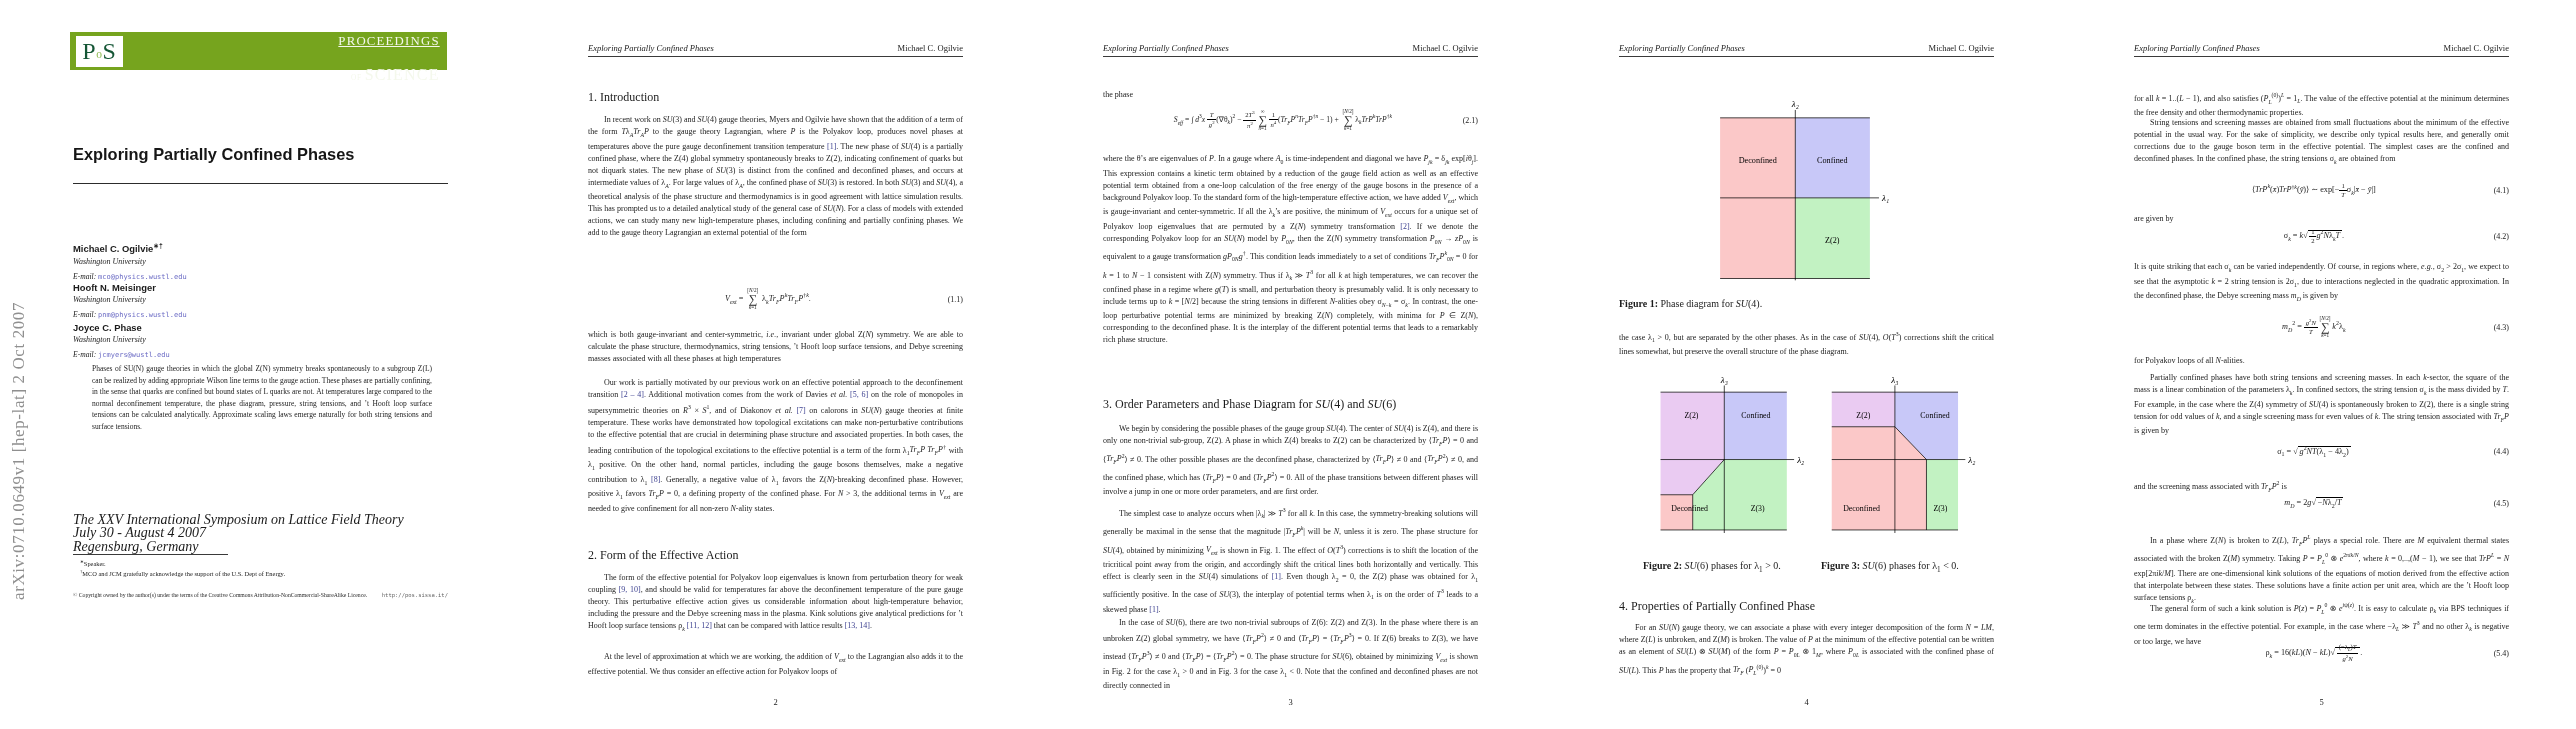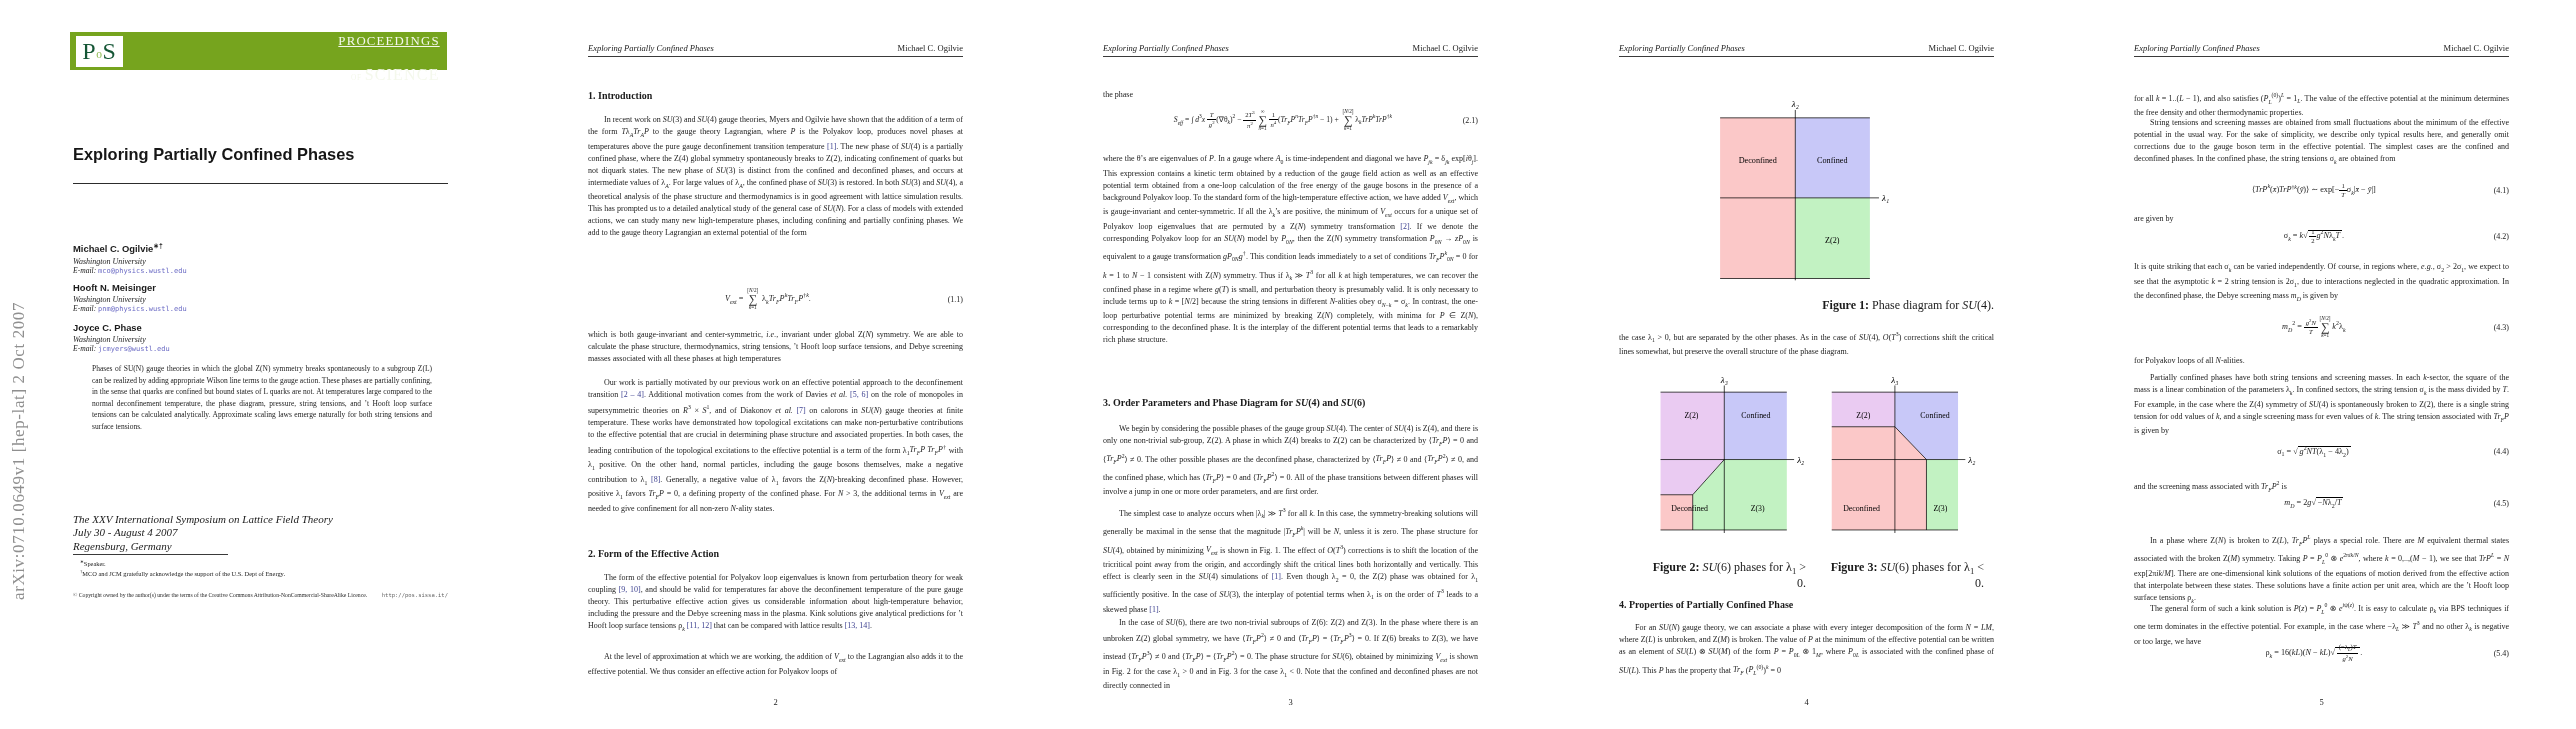--- a/index.html
+++ b/index.html
@@ -8,21 +8,21 @@
             font-family:"Liberation Serif", serif; color:#1b1b1b; overflow:hidden; }
   .page { position:absolute; top:0; width:515px; height:729px; background:#fff; }
 
   
   .runhead { position:absolute; left:73px; top:43px; width:375px; display:flex;
              justify-content:space-between; align-items:flex-end;
              border-bottom:0.9px solid #3a3a3a; padding-bottom:3px; font-size:8.5px; }
   .runhead .hl { font-style:italic; }
   .runhead .hr { }
 
-  .sec { position:absolute; left:73px; width:375px; font-weight:bold; font-size:10px; }
+  .sec { position:absolute; left:73px; width:375px; font-weight:normal; font-size:12px; }
   .para { position:absolute; left:73px; width:375px; font-size:8px; line-height:12px;
           text-align:justify; }
   .ind { text-indent:16px; }
   .lead { position:absolute; left:73px; width:375px; font-size:8px; }
 
   .eq { position:absolute; left:73px; width:375px; display:flex; align-items:center; }
   .eq .eqb { flex:1; text-align:center; font-size:8.2px; }
   .eq .eqn { font-size:8px; }
 
   .frac { display:inline-block; vertical-align:middle; text-align:center;
@@ -52,40 +52,40 @@
   .bannertxt .of { font-size:7.3px; letter-spacing:0.6px; margin-right:3px; }
   .bannertxt .sci { font-size:16px; letter-spacing:1.2px; }
 
   .title { position:absolute; left:73px; top:145px; width:375px;
            font-family:"Liberation Sans", sans-serif; font-weight:bold; font-size:16.4px; color:#161616; }
   .titlerule { position:absolute; left:73px; top:183px; width:375px; height:1.2px; background:#2c2c2c; }
 
   .author { position:absolute; left:73px; width:375px; }
   .aname { font-family:"Liberation Sans", sans-serif; font-weight:bold; font-size:9.4px; }
   .aaffil { font-style:italic; font-size:8px; margin-top:2.4px; }
-  .aemail { font-size:7.6px; margin-top:0; }
+  .aemail { font-size:7.6px; margin-top:6px; }
   .aemail .lbl { font-style:italic; }
   .aemail a { font-family:"DejaVu Sans Mono", monospace; font-size:7px; color:#6a6ac4; text-decoration:none; }
 
   .abstract { position:absolute; left:92px; top:363px; width:340px; font-size:7.5px;
               line-height:11.5px; text-align:justify; }
   .conf { position:absolute; left:73px; top:513px; width:375px; font-style:italic;
-          font-size:11px; line-height:13.4px; }
+          font-size:14px; line-height:13.4px; }
   .fnrule { position:absolute; left:73px; top:554px; width:155px; height:0.6px; background:#3a3a3a; }
   .fnote { position:absolute; left:80px; width:365px; font-size:6.4px; }
   .cpy { position:absolute; left:73px; top:592px; width:375px; display:flex;
          justify-content:space-between; font-size:5.7px; color:#2a2a2a; }
   .cpy a { font-family:"DejaVu Sans Mono", monospace; color:#666; text-decoration:none; font-size:5.5px; }
   .arxiv { position:absolute; left:8.5px; top:600px; transform:rotate(-90deg); transform-origin:0 0;
            white-space:nowrap; font-size:17px; color:#8f8f8f; letter-spacing:0.6px; }
 
   
   .figsvg { position:absolute; }
   .figsvg text { font-family:"Liberation Serif", serif; }
-  .figcap { position:absolute; text-align:right; font-size:12px; }
+  .figcap { position:absolute; text-align:left; font-size:10px; }
 </style>
 </head>
 <body>
 
 <div class="canvas">
 
   <div class="page" style="left:0px">
     <div class="banner">
       <div class="posbox">
           <span class="lp">P</span>

